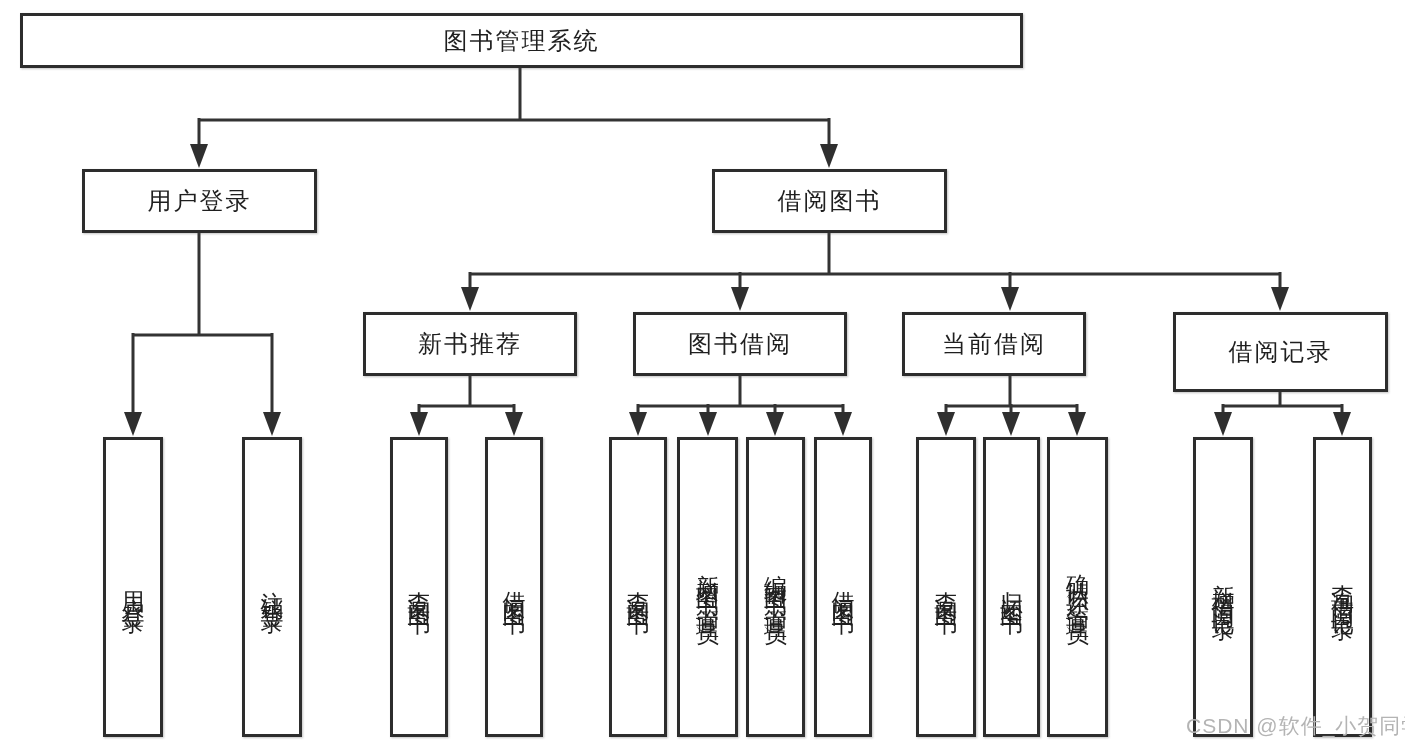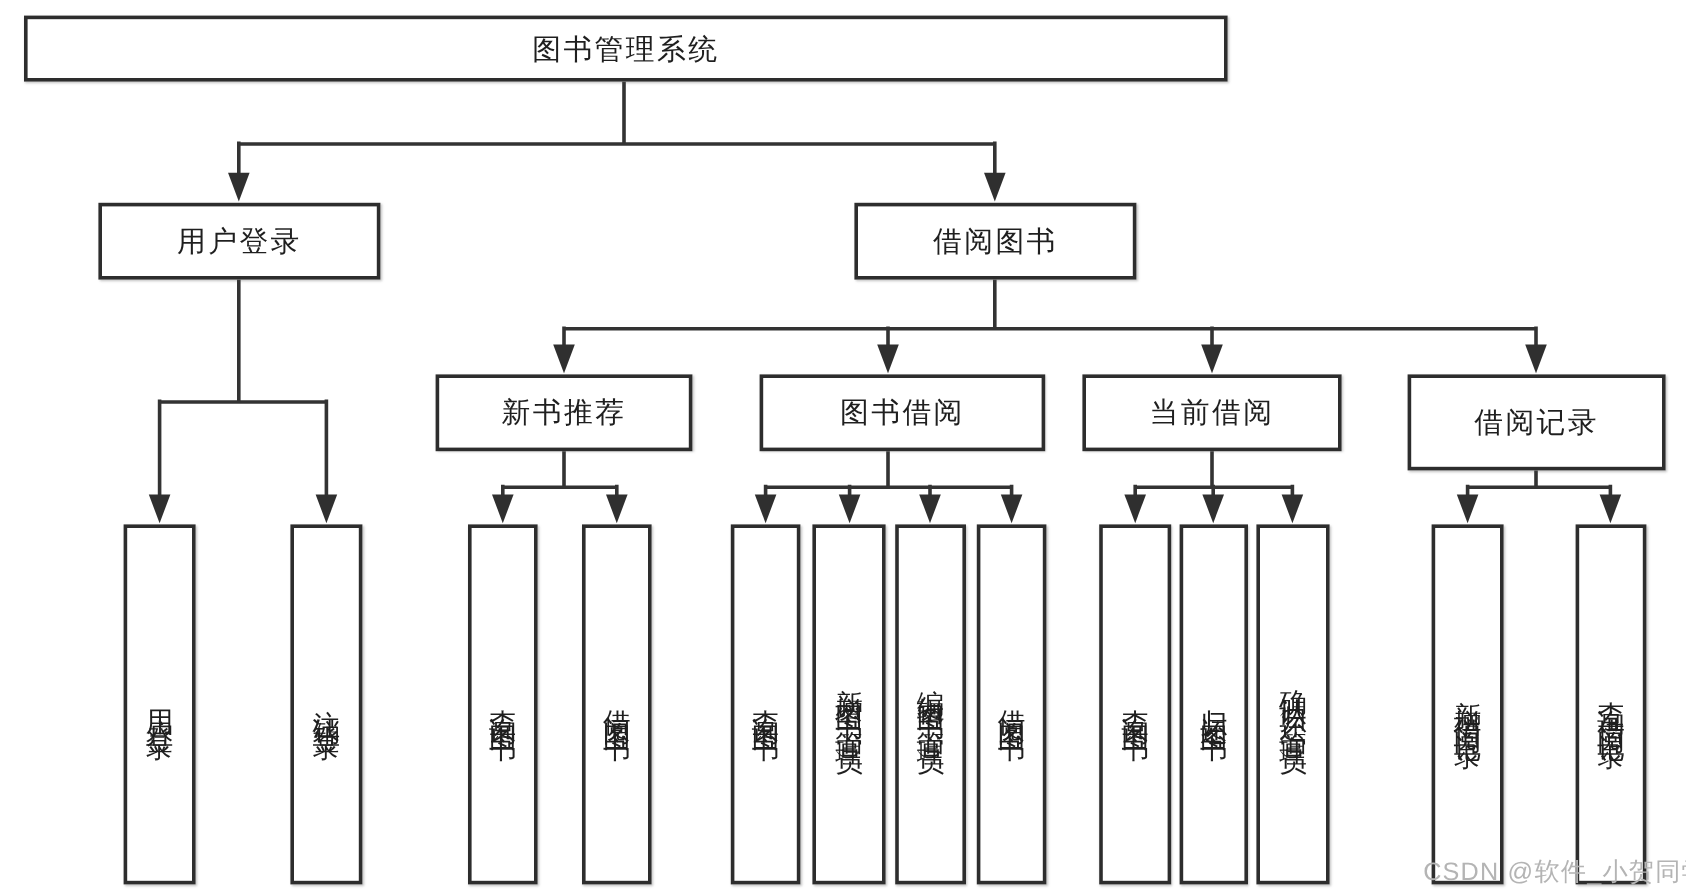--- a/index.html
+++ b/index.html
@@ -86,24 +86,24 @@
   <div class="box" style="left:82px;top:169px;width:235px;height:64px;">
     <span class="h-label">用户登录</span>
   </div>
   <div class="box" style="left:712px;top:169px;width:235px;height:64px;">
     <span class="h-label">借阅图书</span>
   </div>
 
   <div class="box" style="left:363px;top:312px;width:214px;height:64px;">
     <span class="h-label">新书推荐</span>
   </div>
-  <div class="box" style="left:633px;top:312px;width:238px;height:64px;">
+  <div class="box" style="left:633px;top:312px;width:214px;height:64px;">
     <span class="h-label">图书借阅</span>
   </div>
-  <div class="box" style="left:902px;top:312px;width:216px;height:64px;">
+  <div class="box" style="left:902px;top:312px;width:184px;height:64px;">
     <span class="h-label">当前借阅</span>
   </div>
   <div class="box" style="left:1173px;top:312px;width:215px;height:80px;">
     <span class="h-label">借阅记录</span>
   </div>
 
   <div class="box leaf" style="left:103px;top:437px;width:60px;height:300px;">
     <span class="v-label">用户登录</span>
   </div>
   <div class="box leaf" style="left:242px;top:437px;width:60px;height:300px;">

